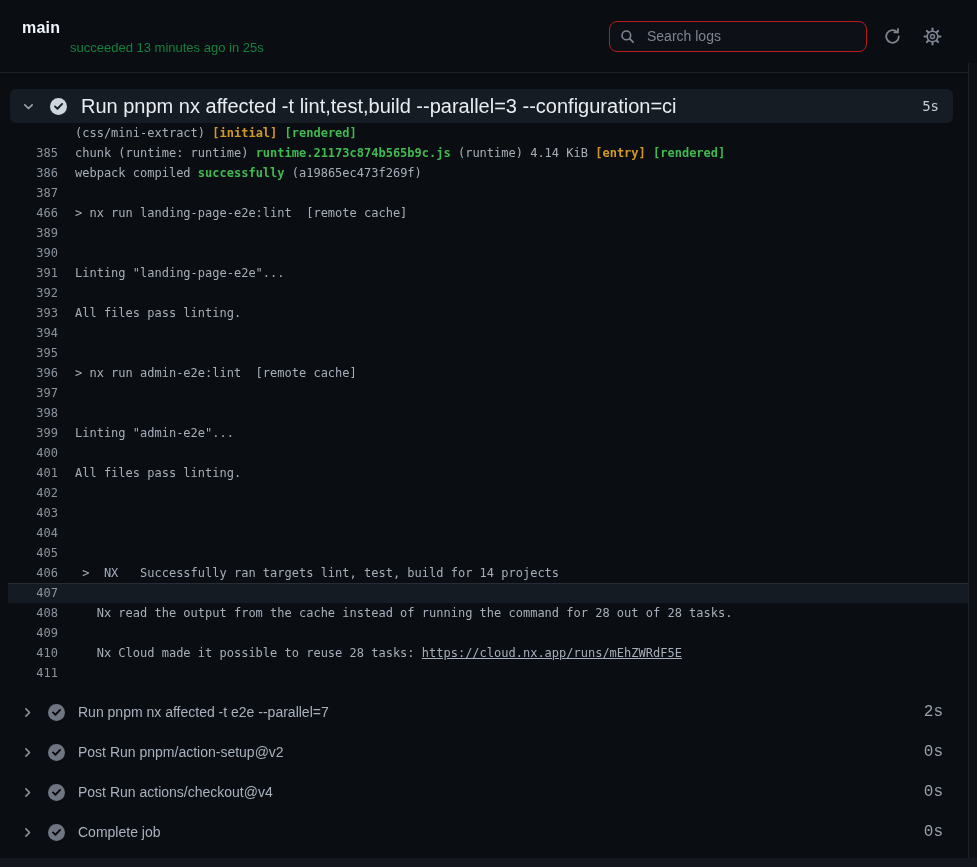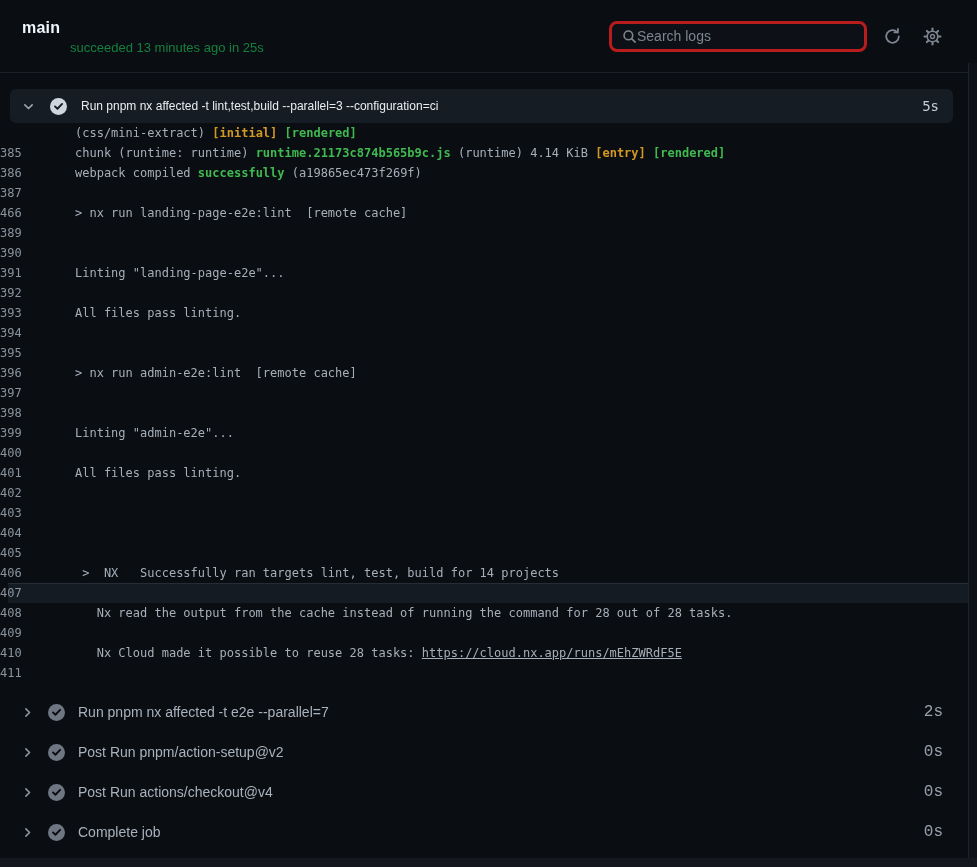--- a/index.html
+++ b/index.html
@@ -17,23 +17,23 @@
     display:flex; align-items:center; justify-content:space-between;
     padding:0 30px 0 22px;
     border-bottom:1px solid #1c2129;
   }
   .job-meta { display:flex; flex-direction:column; gap:3px; padding-top:2px; }
   .job-title { font-size:16px; font-weight:bold; color:#f0f6fc; letter-spacing:.2px; }
   .job-subtitle { font-size:13px; color:#15803d;margin-left:48px; }
   .topbar-right { display:flex; align-items:center; gap:10px; }
   .search-box {
     width:258px; height:31px;
-    display:flex; align-items:center; gap:0;
+    display:flex; align-items:center; gap:12px;
     background:#0d1117;
-    border:3px solid #b91c1c;
+    border:1px solid #b91c1c;
     border-radius:8px;
     padding:0 10px;
   }
   .search-box input {
     flex:1; background:transparent; border:none; outline:none;
     font-size:14px; color:#c9d1d9;
     font-family:"Liberation Sans", sans-serif;
   }
   .search-box input::placeholder { color:#7d8590; }
   .icon-btn {
@@ -46,42 +46,42 @@
     margin:16px 24px 0 10px;
     height:34px;
     background:#161c23;
     border-radius:6px;
     display:flex; align-items:center;
     padding:0 14px 0 12px;
     cursor:pointer;
   }
   .step-header .chev { margin-right:15px; display:flex; }
   .step-header .check { margin-right:14px; display:flex; }
-  .step-title { font-size:12px; color:#e8edf2; }
+  .step-title { font-size:20px; color:#e8edf2; }
   .step-duration {
     margin-left:auto;
     font-family:"DejaVu Sans Mono", monospace;
     font-size:14px; color:#c5cdd5;
   }
   
   .log { width:968px; }
   .log .row {
     height:20px;
     display:flex; align-items:center;
     position:relative;
     font-family:"DejaVu Sans Mono", monospace;
     font-size:12px;
   }
   .log .row.hl::before {
     content:""; position:absolute; left:8px; right:0; top:0; bottom:0;
     background:#151b23; border-top:1px solid #262d37;
   }
   .log .ln {
     width:58px; flex:none;
-    text-align:left;
+    text-align:right;
     color:#8b949e;
     cursor:pointer;
     position:relative; z-index:1;
   }
   .log .lt {
     padding-left:17px;
     white-space:pre;
     color:#a6afb9;
     position:relative; z-index:1;
   }

